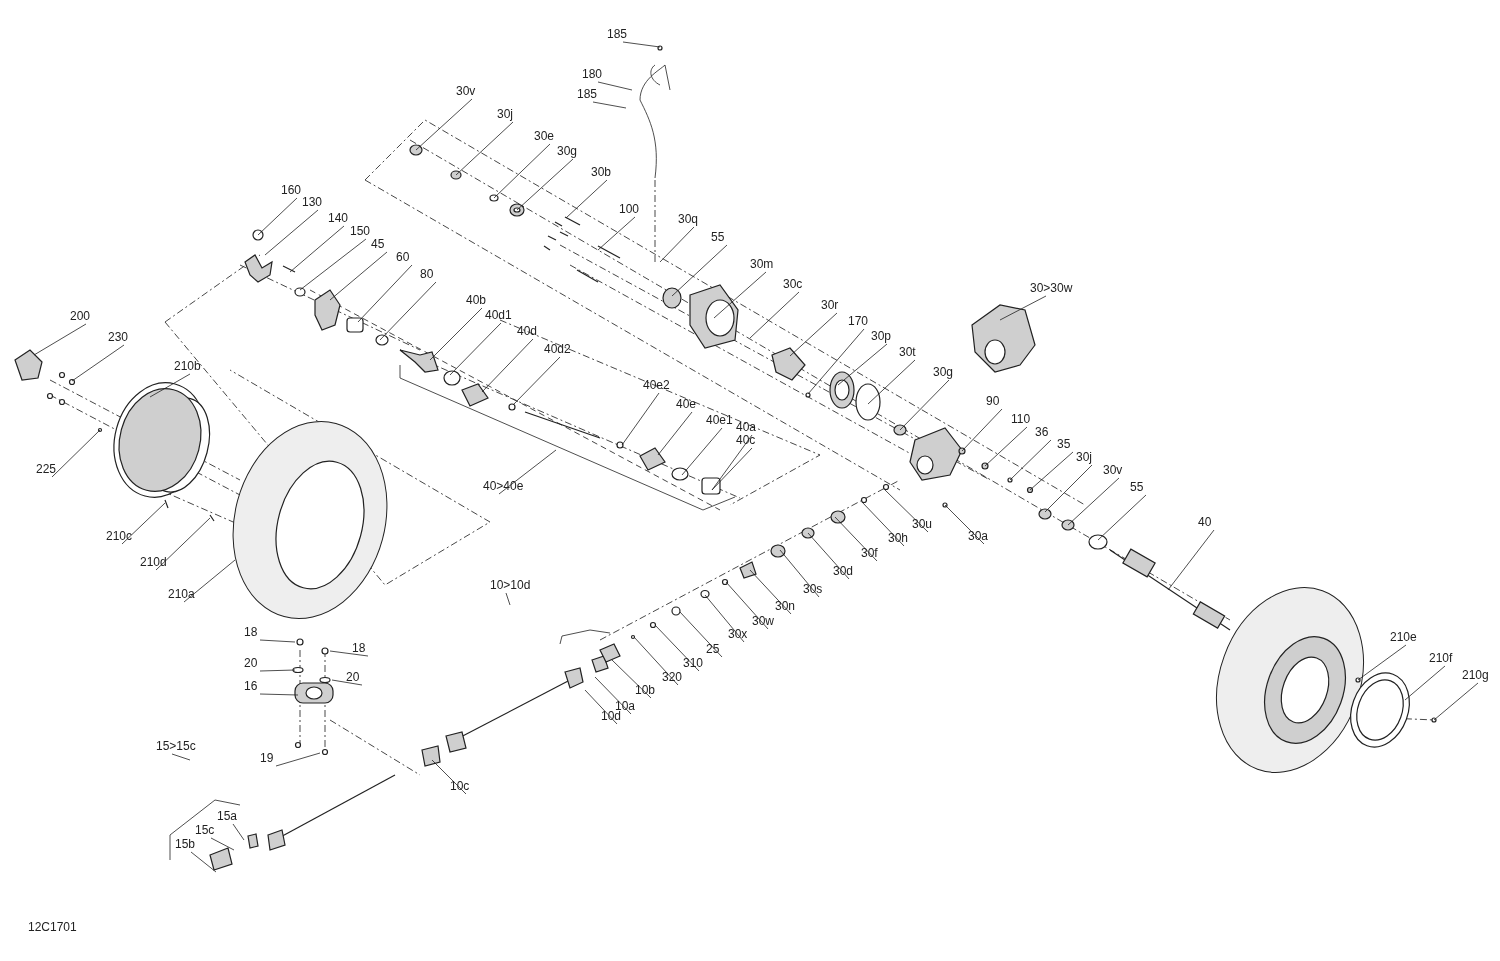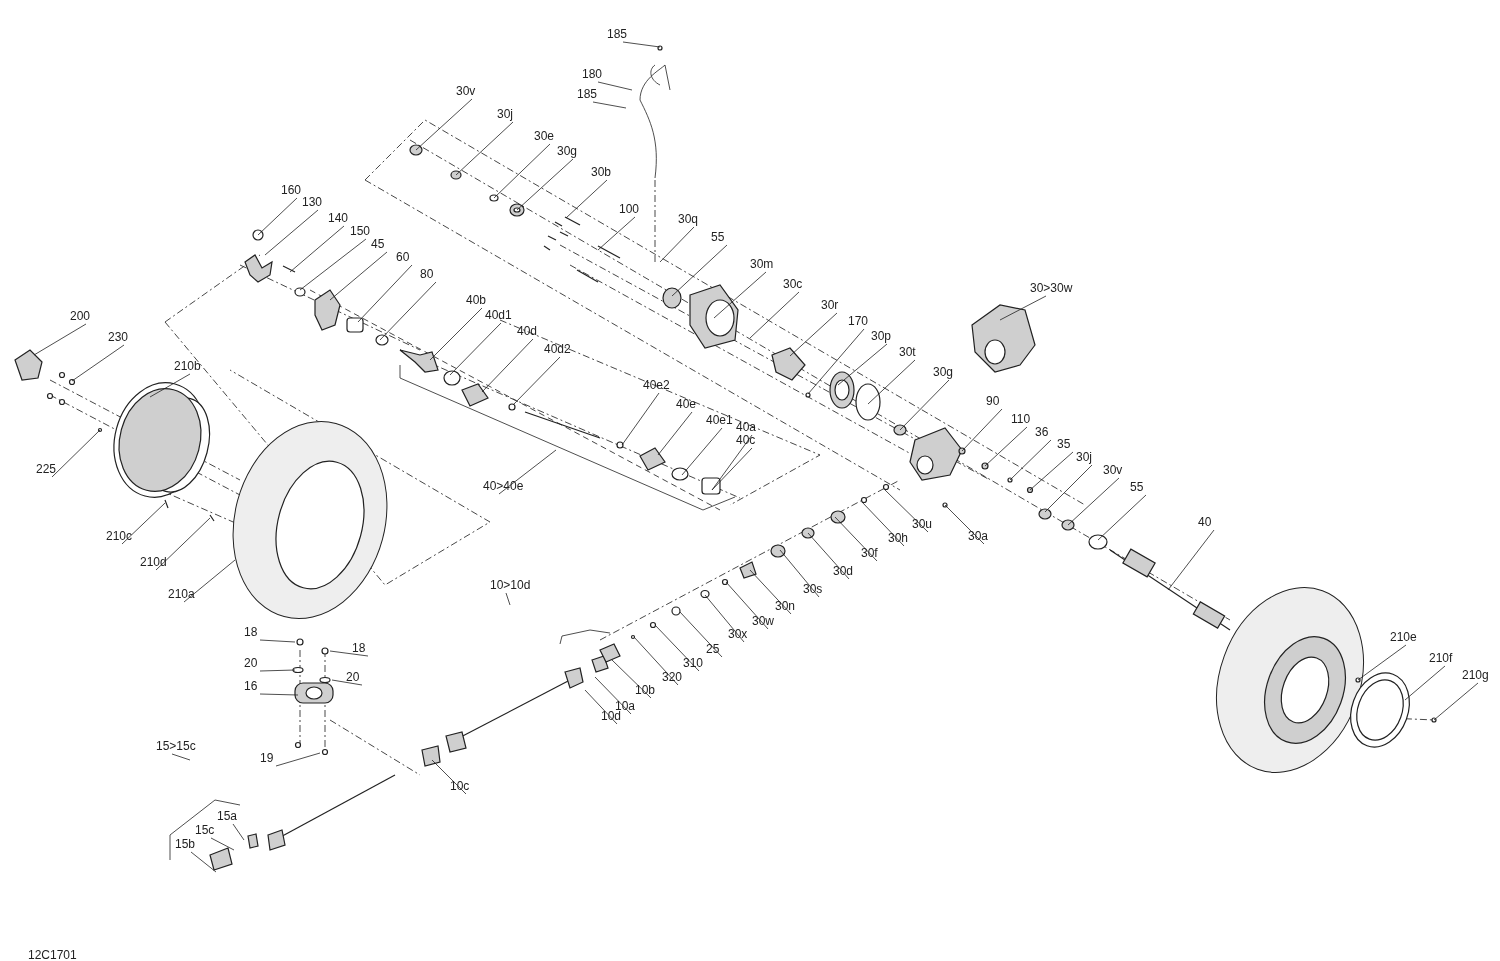--- a/index.html
+++ b/index.html
@@ -6,21 +6,21 @@
     body { width:1500px; height:961px; position:relative; overflow:hidden;
            font-family:"Liberation Sans", sans-serif; color:#222; }
     #diagram { position:absolute; left:0; top:0; width:1500px; height:961px; }
     .callout { font-family:"Liberation Sans", sans-serif; font-size:12px; fill:#222; }
     .leader { stroke:#222; stroke-width:0.8; fill:none; }
     .dash { stroke:#333; stroke-width:0.9; fill:none; stroke-dasharray:7 3 2 3; }
     .dash2 { stroke:#333; stroke-width:0.9; fill:none; stroke-dasharray:6 4; }
     .part { stroke:#222; stroke-width:1.2; fill:#fff; }
     .partd { stroke:#222; stroke-width:1.2; fill:#cfcfcf; }
     .tread { stroke:#222; stroke-width:1; fill:#eee; }
-    #drawing-id { position:absolute; left:28px; top:948px; font-size:12px; }
+    #drawing-id { position:absolute; left:28px; top:920px; font-size:12px; }
   </style>
 </head>
 <body>
 
 <svg id="diagram" viewBox="0 0 1500 961" xmlns="http://www.w3.org/2000/svg">
 
   <g>
     <polyline class="dash" points="365,180 425,120 1085,505"></polyline>
     <polyline class="dash" points="365,180 900,490"></polyline>
     <polyline class="dash" points="165,322 260,255"></polyline>

